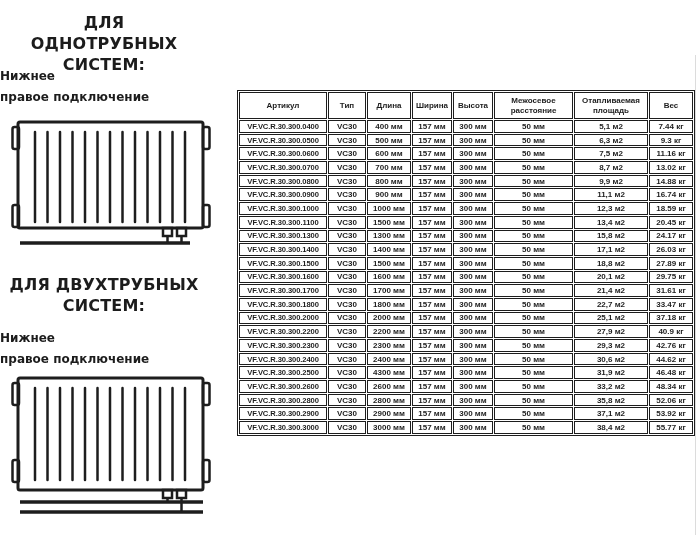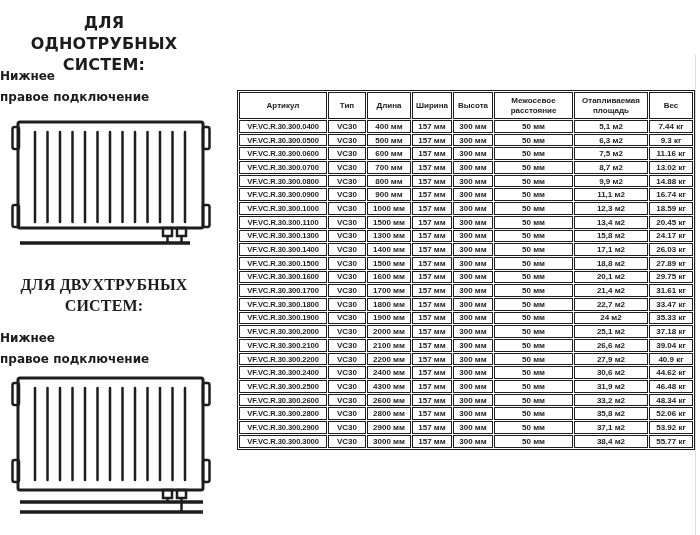--- a/index.html
+++ b/index.html
@@ -20,21 +20,21 @@
   }
   .sec-sub {
     position:absolute; left:0;
     font-family:"DejaVu Sans", sans-serif;
     font-weight:bold; font-size:12px; line-height:21px;
     text-align:left; color:#1c1c1c;
   }
   #sec1-title { top:12px; }
   #sec1-sub   { top:66px; }
   #diagram1   { position:absolute; left:10px; top:110px; }
-  #sec2-title { top:274px;font-family:Liberation Serif, serif; }
+  #sec2-title { top:274px; }
   #sec2-sub   { top:328px; }
   #diagram2   { position:absolute; left:10px; top:374px; }
 
   .rad { fill:none; stroke:#1d1d1d; }
 
   .table-wrap { position:absolute; left:237px; top:90px; width:456px; }
   table.specs {
     border-collapse:separate; border-spacing:1px;
     table-layout:fixed; width:456px;
     border:1.5px solid #1d1d1d;
@@ -330,64 +330,54 @@
           <td class="c-article">VF.VC.R.30.300.1800</td>
           <td>VC30</td>
           <td>1800 мм</td>
           <td>157 мм</td>
           <td>300 мм</td>
           <td>50 мм</td>
           <td>22,7 м2</td>
           <td>33.47 кг</td>
         </tr>
 
-        <tr>
-          <td class="c-article">VF.VC.R.30.300.1900</td>
-          <td>VC30</td>
-          <td>1900 мм</td>
-          <td>157 мм</td>
-          <td>300 мм</td>
-          <td>50 мм</td>
-          <td>24 м2</td>
-          <td>35.33 кг</td>
-        </tr>
 
         <tr>
           <td class="c-article">VF.VC.R.30.300.2000</td>
           <td>VC30</td>
           <td>2000 мм</td>
           <td>157 мм</td>
           <td>300 мм</td>
           <td>50 мм</td>
           <td>25,1 м2</td>
           <td>37.18 кг</td>
         </tr>
 
-        <tr>
-          <td class="c-article">VF.VC.R.30.300.2100</td>
-          <td>VC30</td>
-          <td>2100 мм</td>
-          <td>157 мм</td>
-          <td>300 мм</td>
-          <td>50 мм</td>
-          <td>26,6 м2</td>
-          <td>39.04 кг</td>
-        </tr>
 
         <tr>
           <td class="c-article">VF.VC.R.30.300.2200</td>
           <td>VC30</td>
           <td>2200 мм</td>
           <td>157 мм</td>
           <td>300 мм</td>
           <td>50 мм</td>
           <td>27,9 м2</td>
           <td>40.9 кг</td>
         </tr>
 
+        <tr>
+          <td class="c-article">VF.VC.R.30.300.2300</td>
+          <td>VC30</td>
+          <td>2300 мм</td>
+          <td>157 мм</td>
+          <td>300 мм</td>
+          <td>50 мм</td>
+          <td>29,3 м2</td>
+          <td>42.76 кг</td>
+        </tr>
 
         <tr>
           <td class="c-article">VF.VC.R.30.300.2400</td>
           <td>VC30</td>
           <td>2400 мм</td>
           <td>157 мм</td>
           <td>300 мм</td>
           <td>50 мм</td>
           <td>30,6 м2</td>
           <td>44.62 кг</td>

